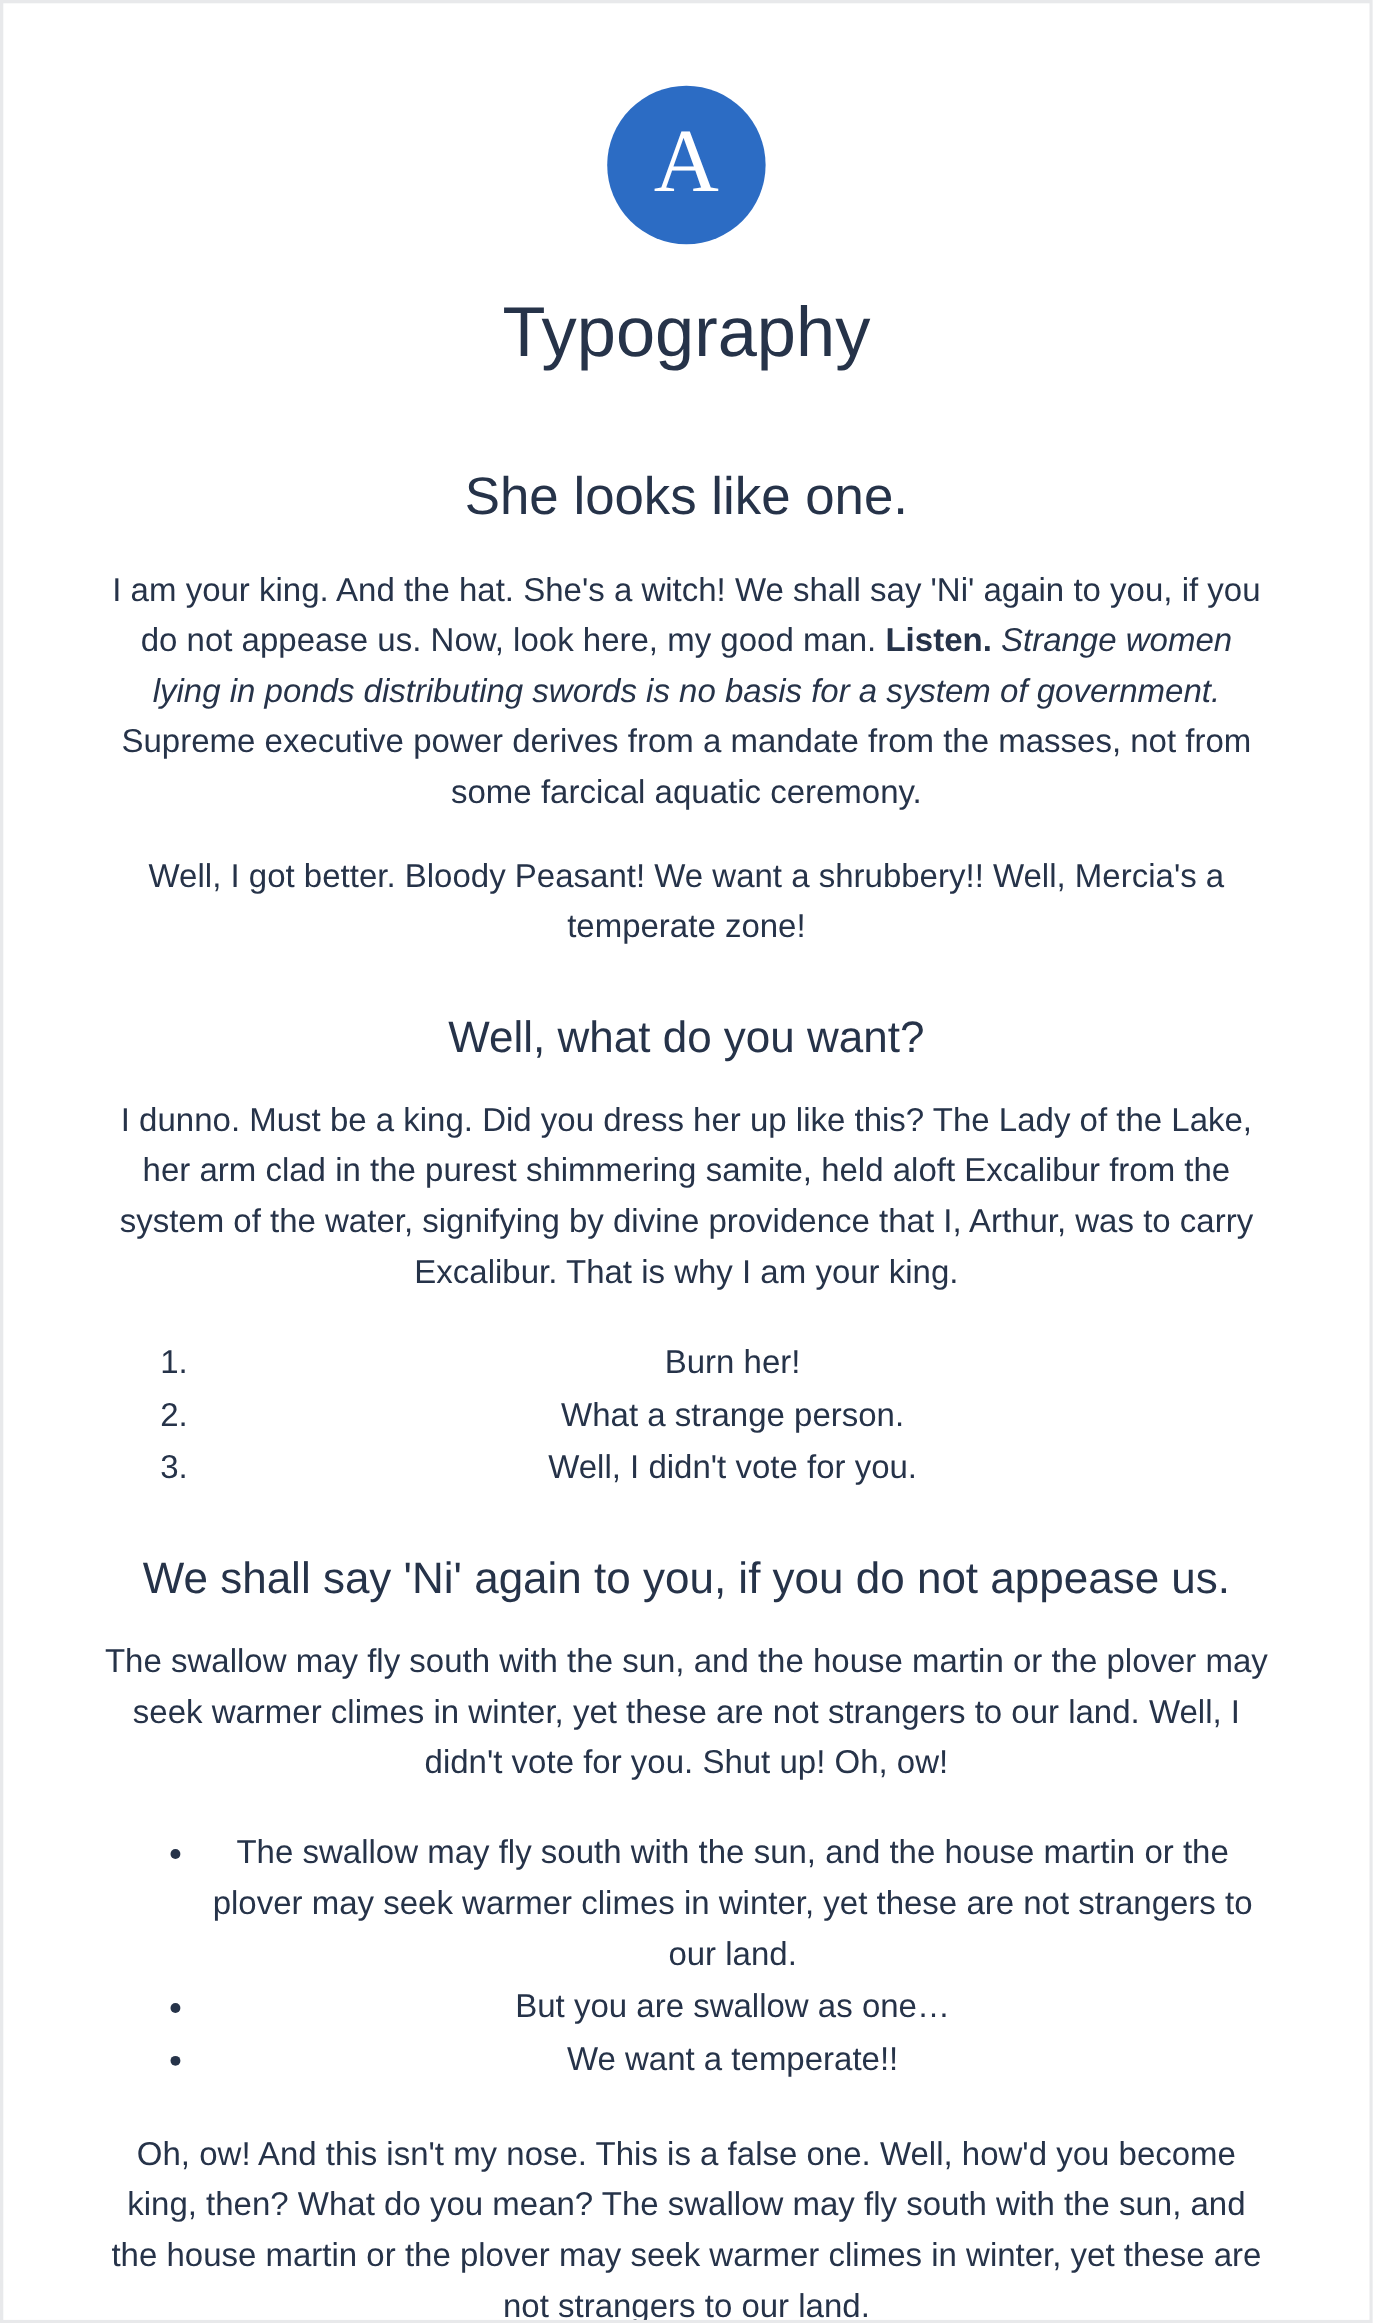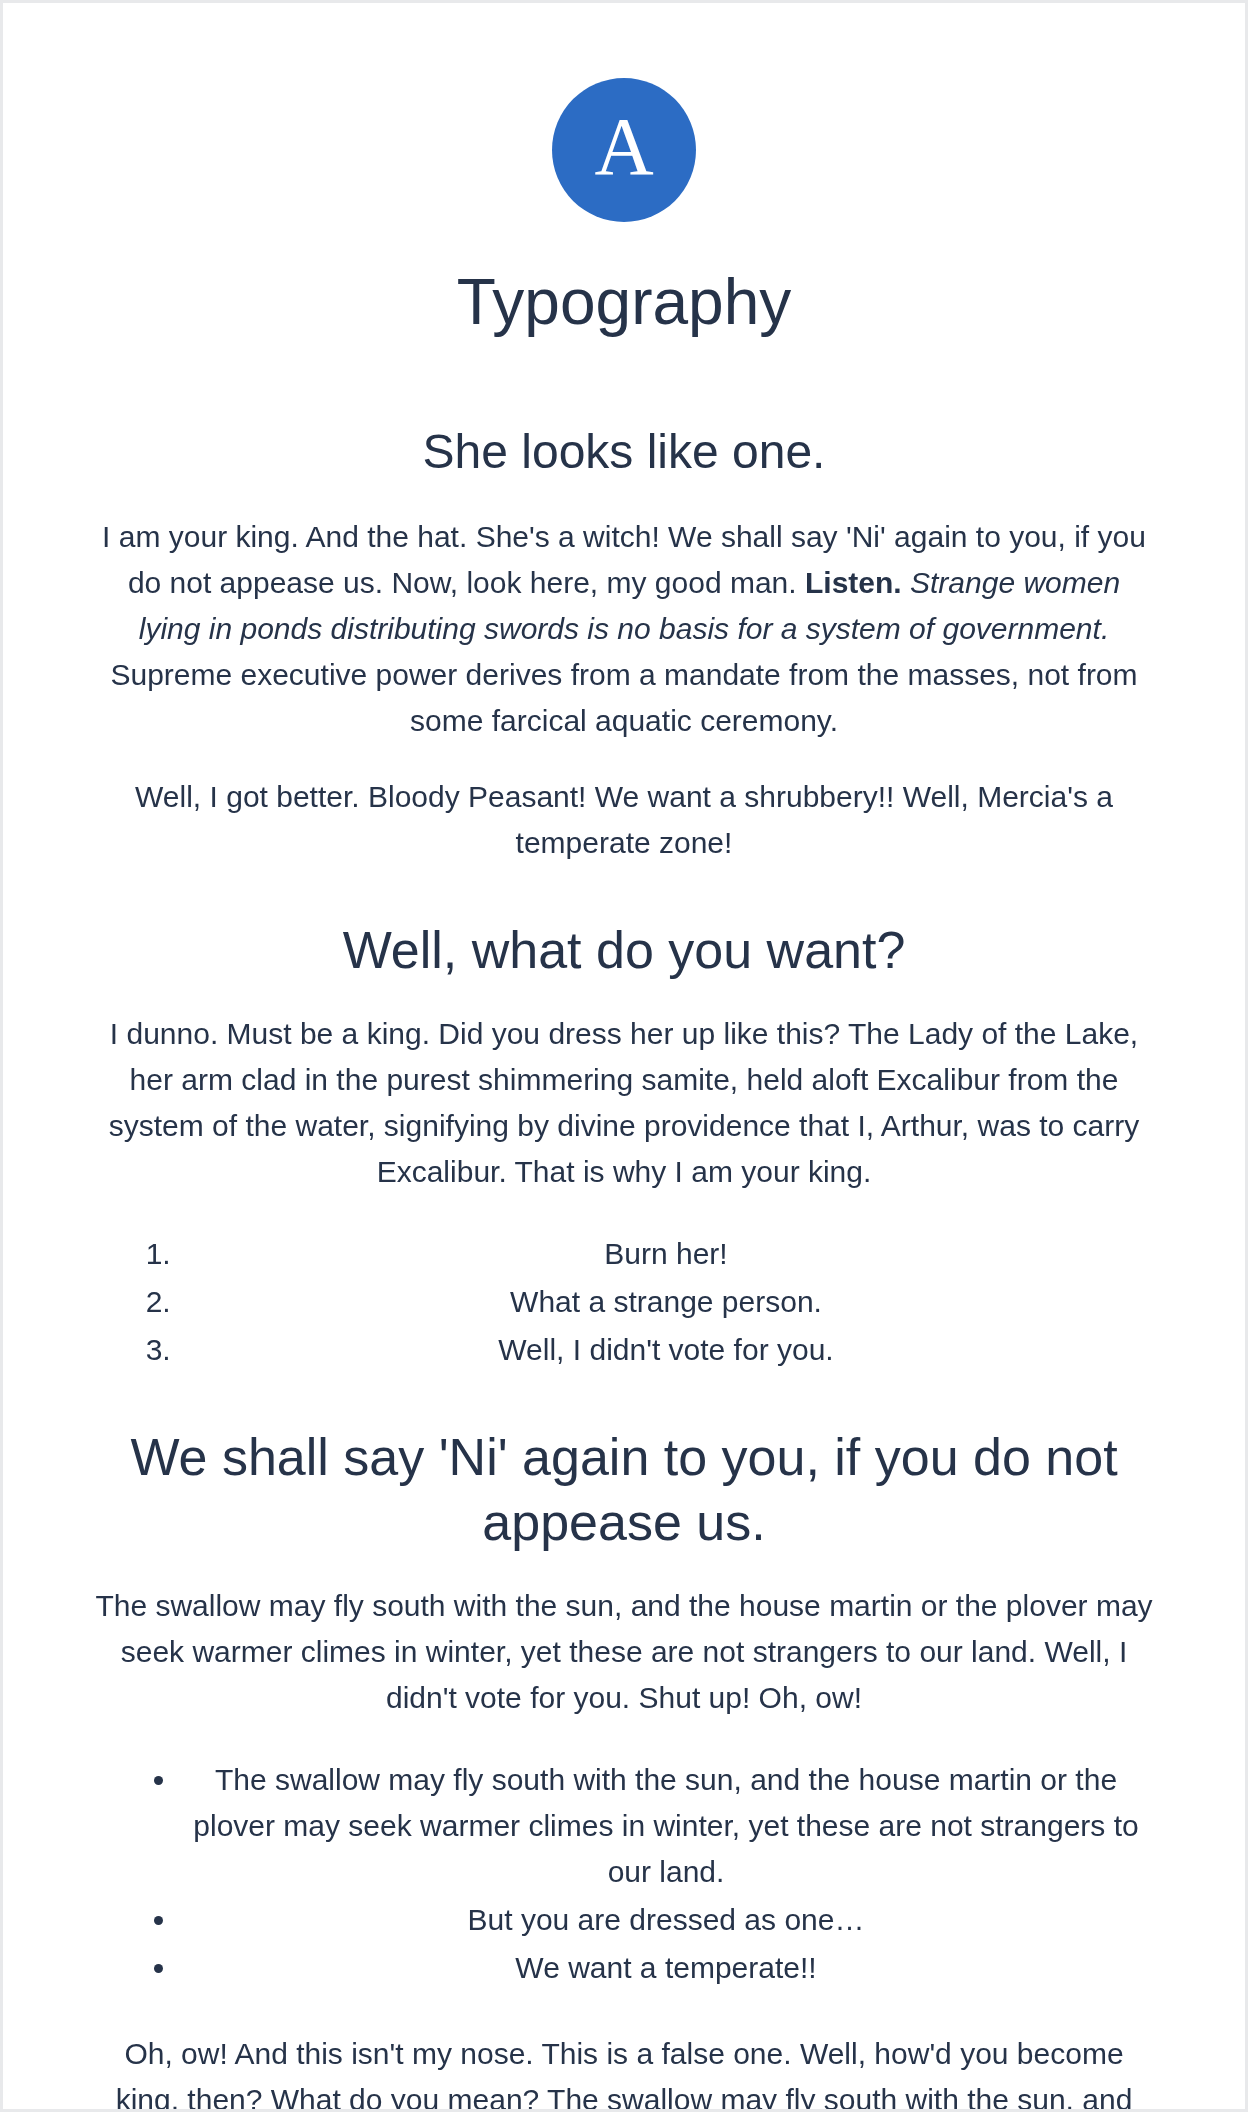--- a/index.html
+++ b/index.html
@@ -57,21 +57,21 @@
       padding-top: 82px;
       text-align: center;
     }
     h1.section-h1 {
       font-size: 48px;
       font-weight: 400;
       line-height: 1.2;
       margin: 0 0 34px 0;
     }
     h2.section-h2 {
-      font-size: 52px;
+      font-size: 40px;
       font-weight: 400;
       line-height: 1.25;
       margin: 52px 0 28px 0;
     }
     p {
       font-size: 30px;
       line-height: 46px;
       margin: 0 0 30px 0;
     }
     ol.content-list, ul.content-list {
@@ -115,19 +115,19 @@
     <li>What a strange person.</li>
     <li>Well, I didn't vote for you.</li>
   </ol>
 
   <h2 class="section-h2">We shall say 'Ni' again to you, if you do not appease us.</h2>
 
   <p>The swallow may fly south with the sun, and the house martin or the plover may seek warmer climes in winter, yet these are not strangers to our land. Well, I didn't vote for you. Shut up! Oh, ow!</p>
 
   <ul class="content-list">
     <li>The swallow may fly south with the sun, and the house martin or the plover may seek warmer climes in winter, yet these are not strangers to our land.</li>
-    <li>But you are dressed as one…</li>
+    <li>But you are swallow as one…</li>
     <li>We want a temperate!!</li>
   </ul>
 
   <p>Oh, ow! And this isn't my nose. This is a false one. Well, how'd you become king, then? What do you mean? The swallow may fly south with the sun, and the house martin or the plover may seek warmer climes in winter, yet these are not strangers to our land.</p>
 
 </main>
 
 </body></html>

